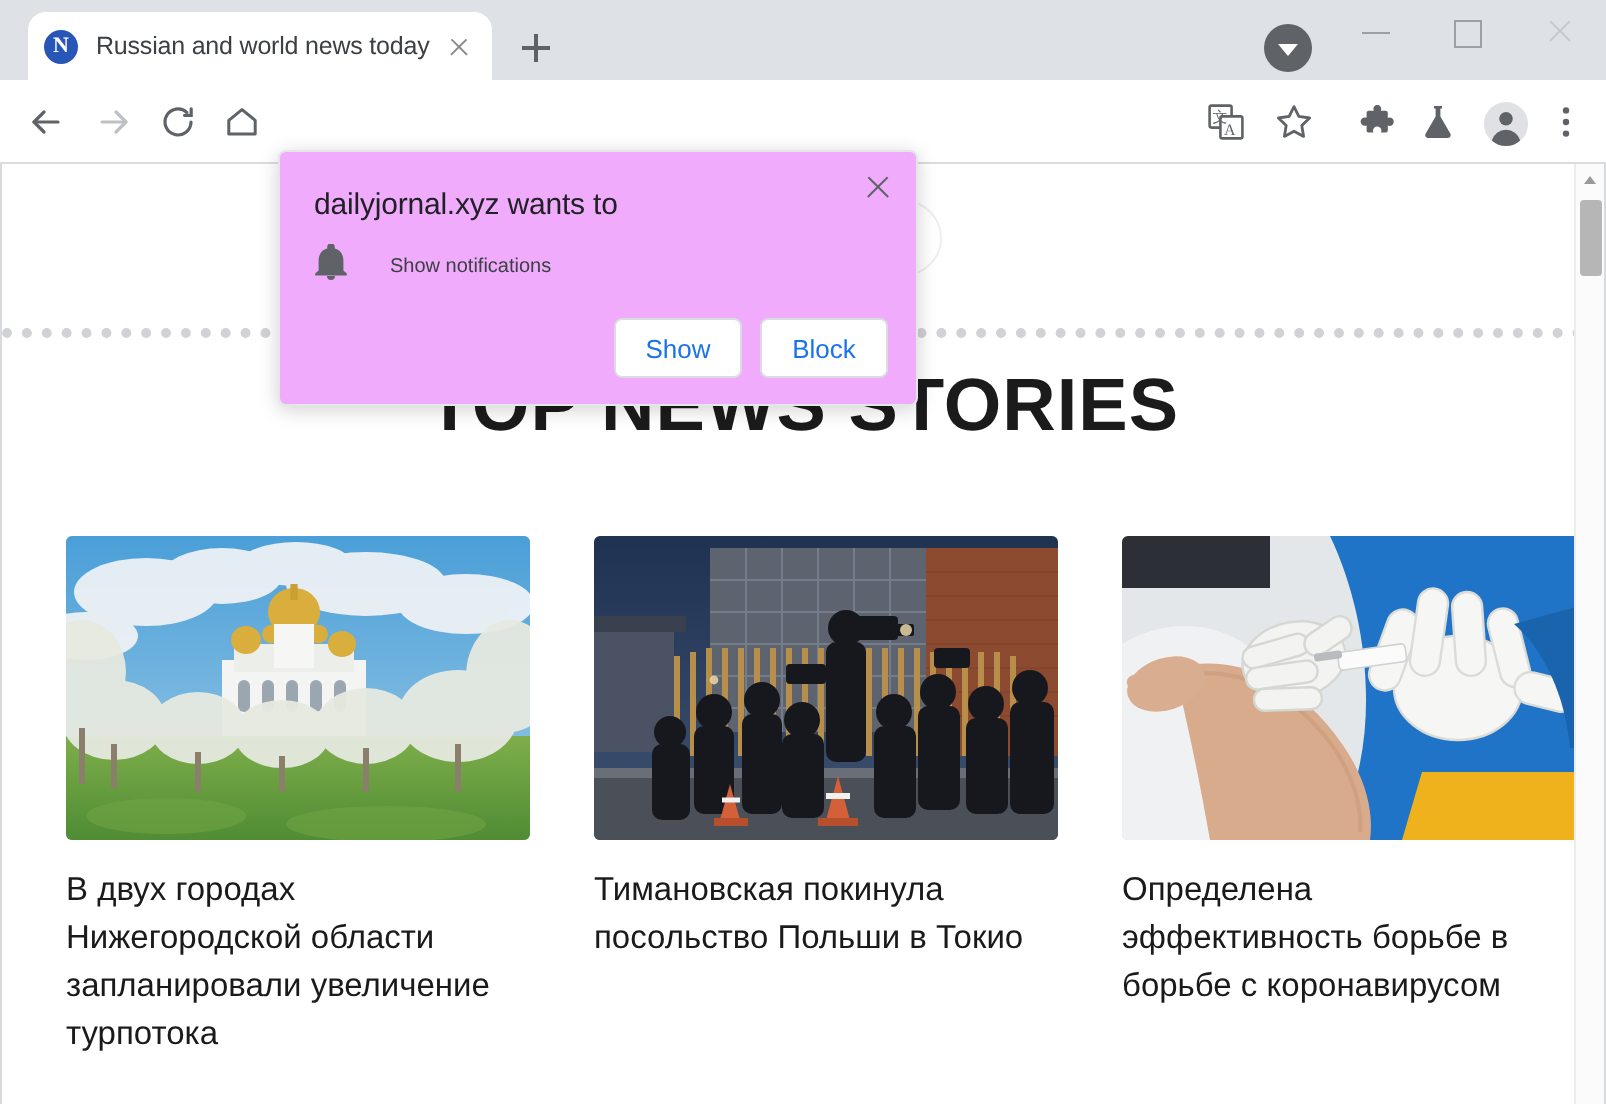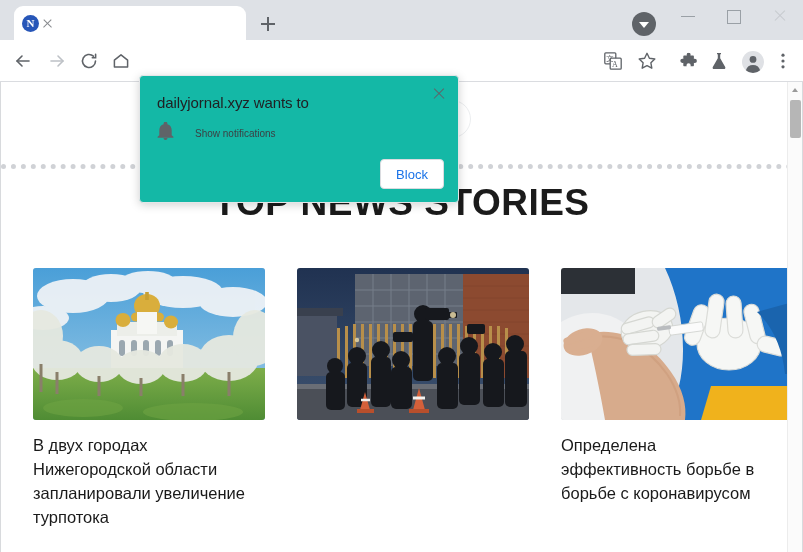--- a/index.html
+++ b/index.html
@@ -210,21 +210,21 @@
   #sb-thumb {
     position:absolute; left:2px; top:18px;
     width:11px; height:38px;
     background:#b6b6b6; border-radius:2px;
   }
 
   
   #perm-dialog {
     position: absolute; left: 139px; top: 75px;
     width: 320px; height: 128px;
-    background: #14b8a6;
+    background: #f0abfc;
     border: 1px solid #e4e6e8;
     border-radius: 4px;
     box-shadow: 0 2px 10px rgba(0,0,0,.18);
   }
   #perm-close {
     position: absolute; right: 8px; top: 7px;
     width: 22px; height: 22px;
   }
   #perm-close:before, #perm-close:after {
     content:""; position:absolute; left:4px; top:10px;
@@ -263,20 +263,21 @@
 </style>
 </head>
 <body>
 
 <div id="window">
 
   <div id="tabstrip">
 
     <div id="tab">
       <div id="favicon">N</div>
+      <div id="tab-title">Russian and world news today</div>
       <div id="tab-close"></div>
     </div>
 
     <div id="newtab"></div>
 
     <div id="chevron-btn">
         <span></span>
       </div>
 
     <div class="wbtn" id="wb-min"></div>
@@ -526,20 +527,21 @@
             <g>
               <path d="M116 142l6-22 6 22z" fill="#d4603a"></path>
                 <rect x="112" y="141" width="20" height="4" fill="#b84f2c"></rect>
               <path d="M116 130h12" stroke="#f3f1ee" stroke-width="3"></path>
               <path d="M63 142l5-18 5 18z" fill="#d4603a"></path>
                 <rect x="60" y="141" width="17" height="4" fill="#b84f2c"></rect>
               <path d="M64 132h9" stroke="#f3f1ee" stroke-width="2.6"></path>
             </g>
           </svg>
         </div>
+        <div class="card-title">Тимановская покинула посольство Польши в Токио</div>
       </div>
 
       <div class="card">
         <div class="card-img">
           <svg width="232" height="152" viewBox="0 0 232 152">
             <rect width="232" height="152" fill="#e4e7ea"></rect>
 
             <path d="M104 0h128v152H104c26-40 22-106 0-152z" fill="#1f74c8"></path>
             <path d="M150 118h82v34h-92z" fill="#f0b21c"></path>
             <rect x="0" y="0" width="74" height="26" fill="#2c3036"></rect>
@@ -598,17 +600,18 @@
     <div id="perm-title">dailyjornal.xyz wants to</div>
     <div id="perm-row">
       <span>
         <svg width="17" height="18" viewBox="0 0 17 18" fill="#5f6368">
           <path d="M8.5 18a2 2 0 0 0 2-2h-4a2 2 0 0 0 2 2zm6.2-4.8V8.3c0-3-1.6-5.4-4.3-6V1.6a1.9 1.9 0 1 0-3.8 0v0.7c-2.7.6-4.3 3-4.3 6v4.9L0.6 14.8v0.9h15.8v-0.9z"></path>
         </svg>
       </span>
       <span id="perm-row-label">Show notifications</span>
     </div>
     <div id="perm-actions">
+      <button class="perm-btn">Show</button>
       <button class="perm-btn">Block</button>
     </div>
   </div>
 
 </div>
 
 </body></html>

